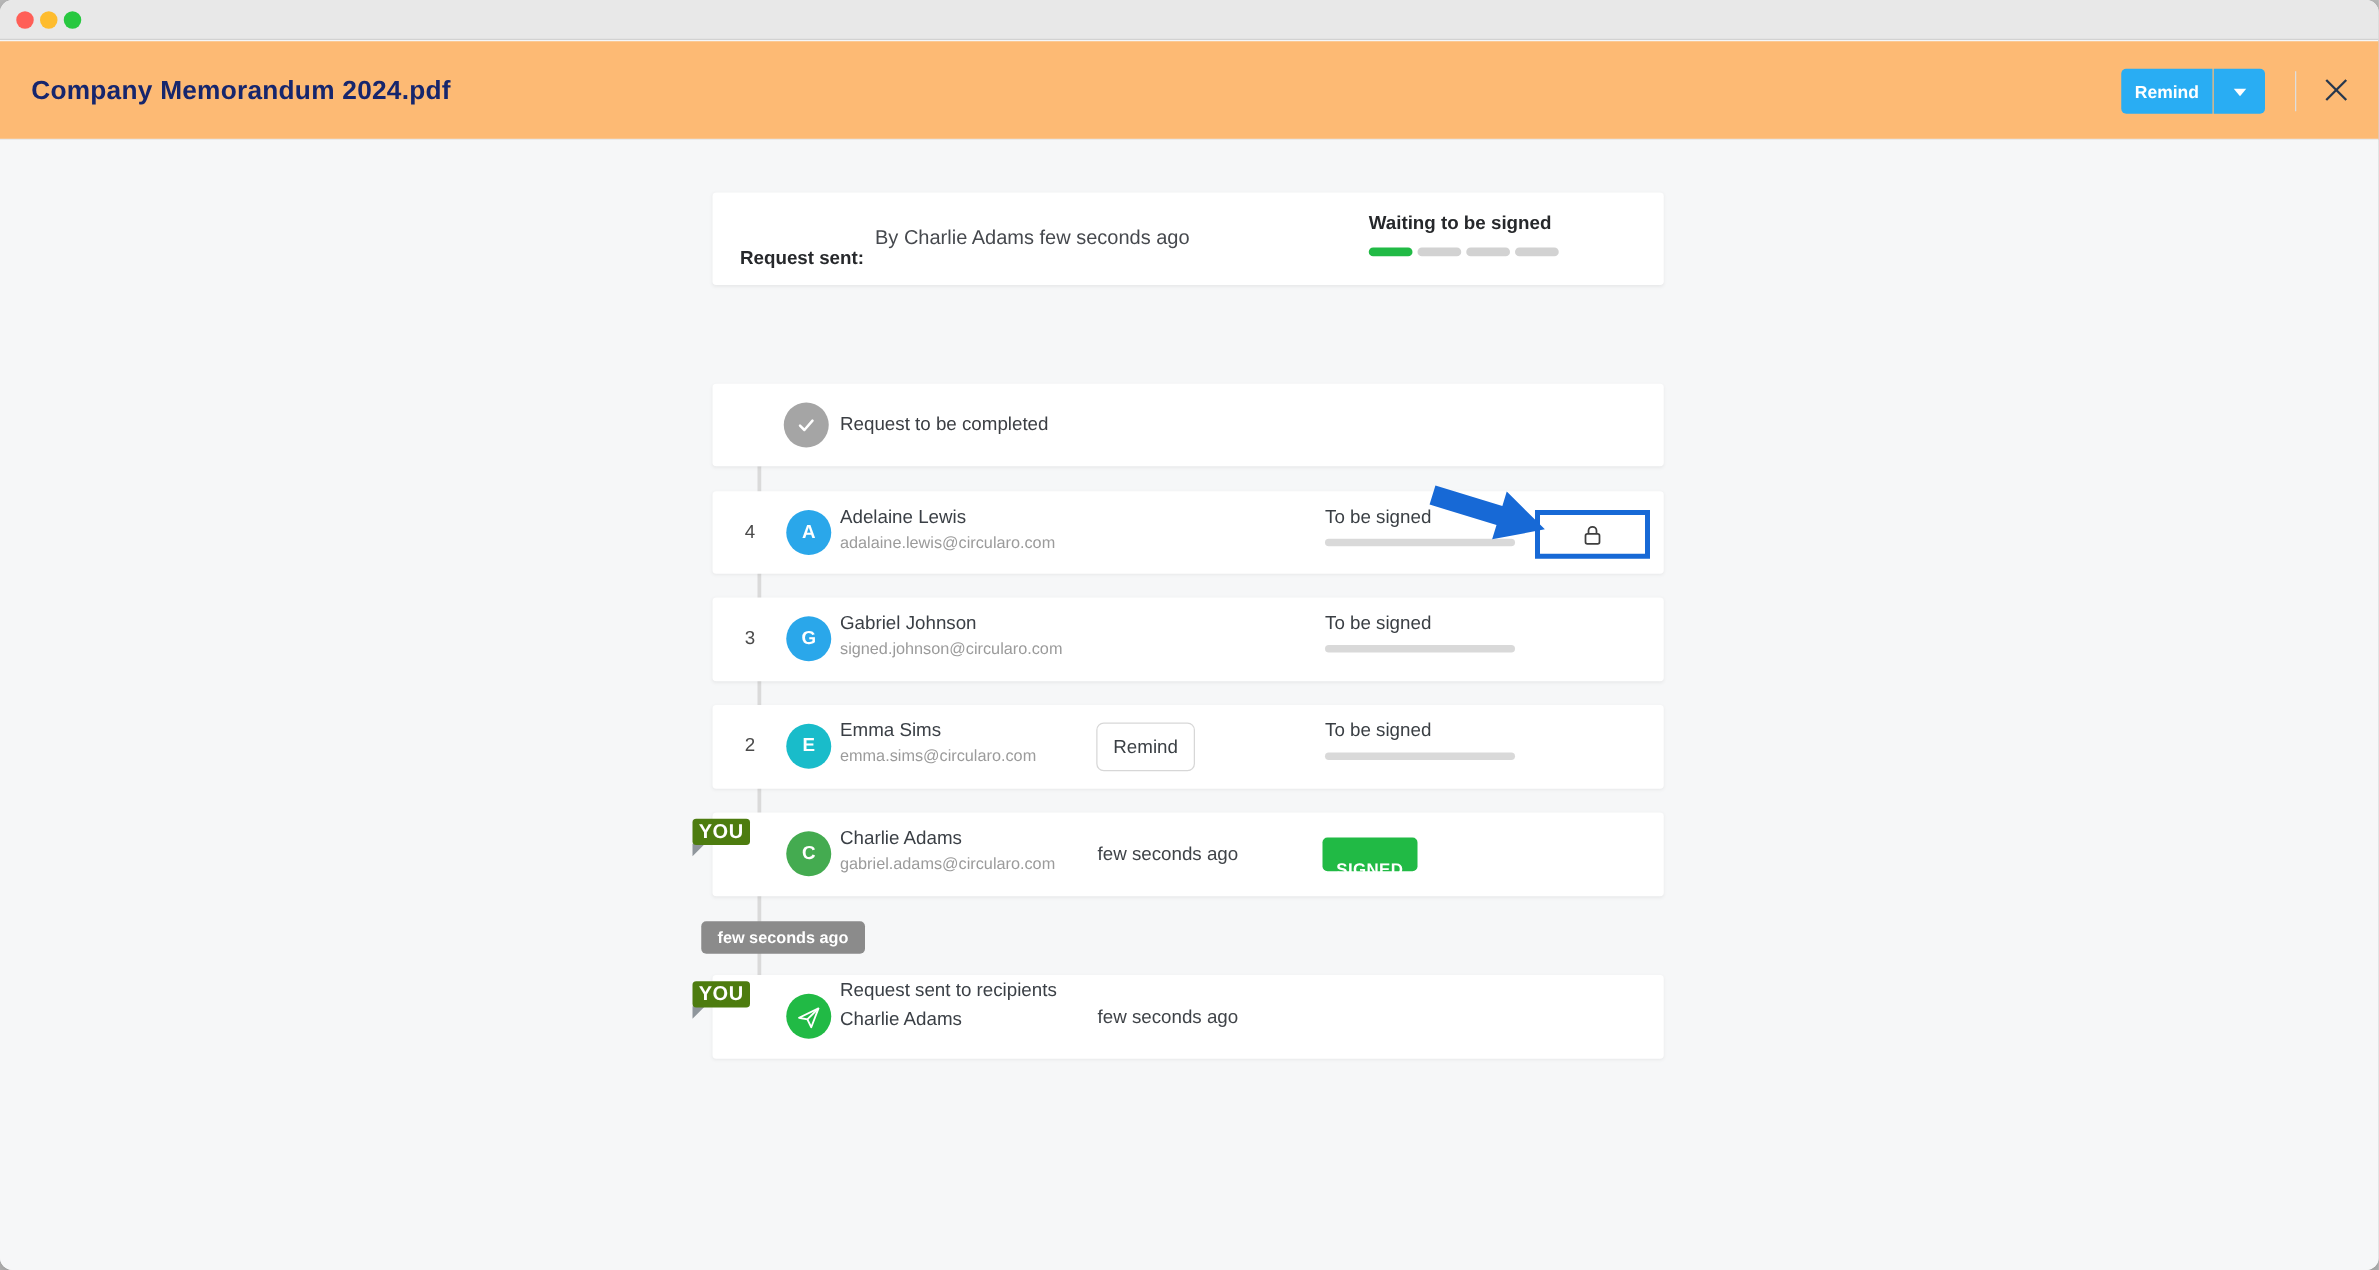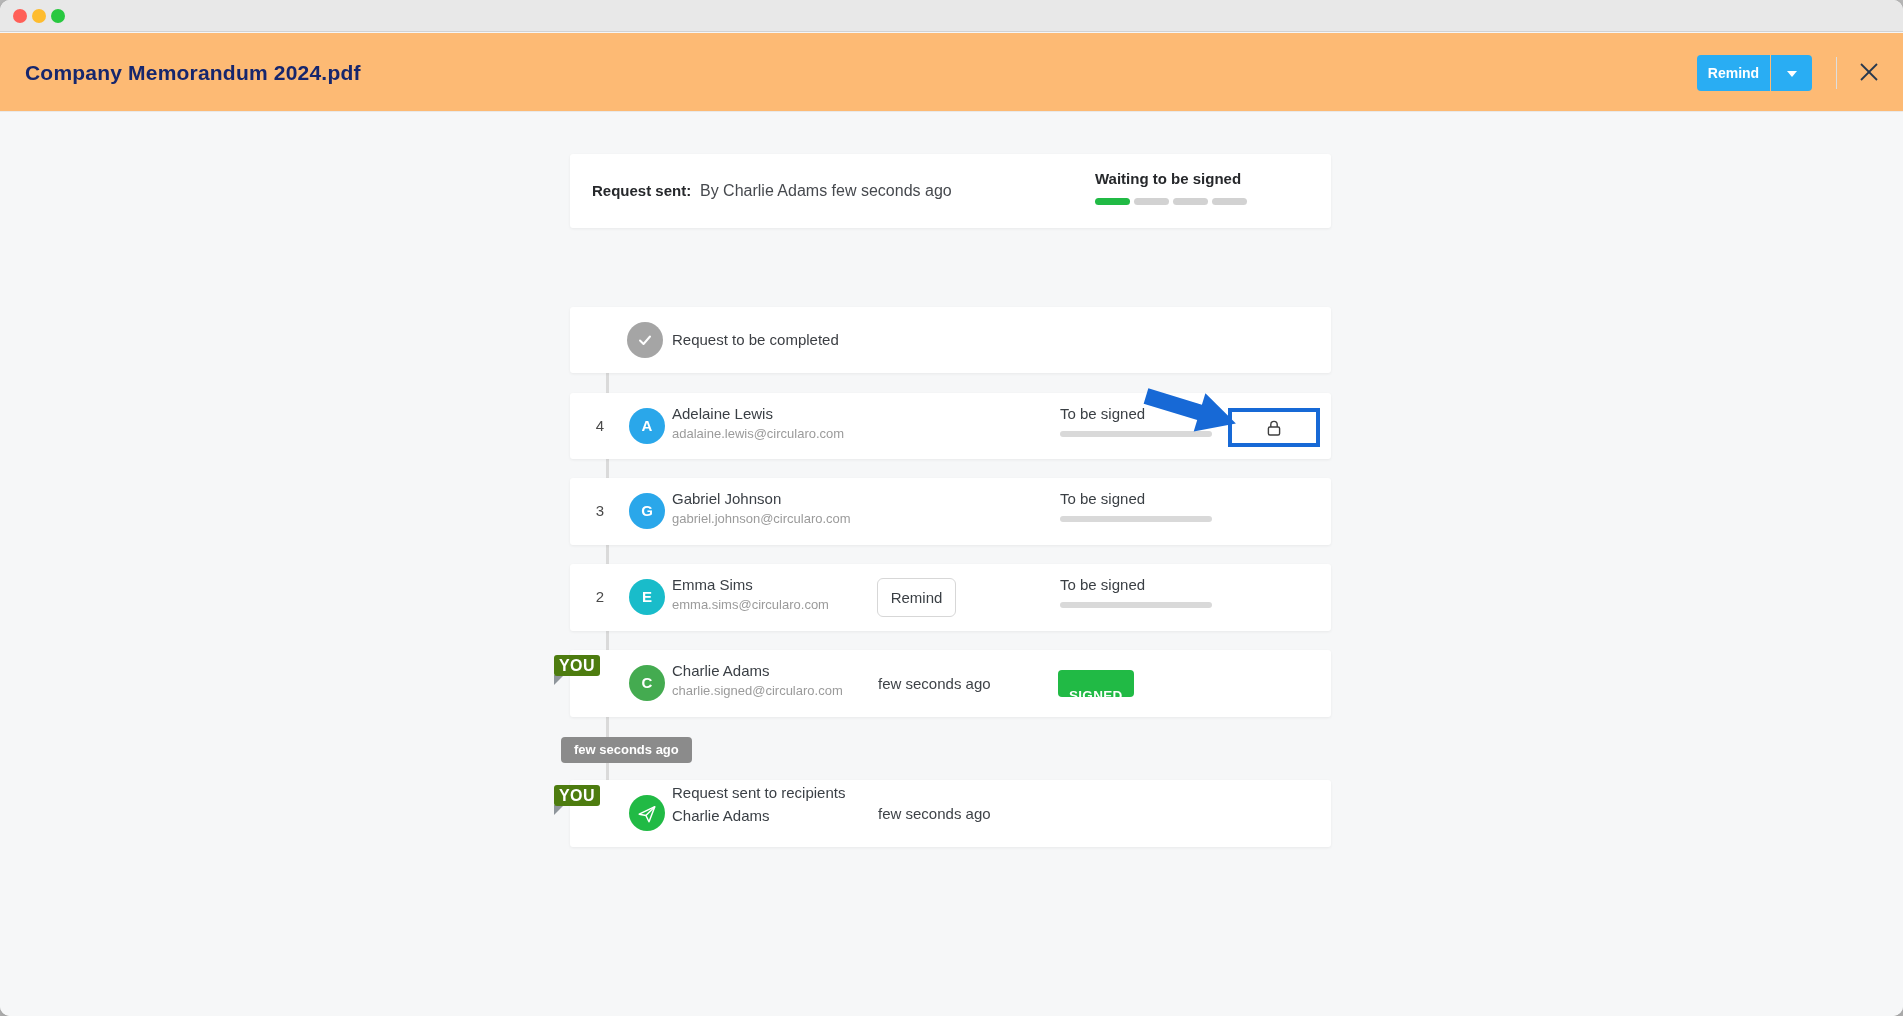--- a/index.html
+++ b/index.html
@@ -21,21 +21,21 @@
   .caret-tri { display:inline-block; width:0; height:0; border-left:5.5px solid transparent; border-right:5.5px solid transparent; border-top:6px solid #ffffff; vertical-align:middle; }
   .tb-divider { position:absolute; left:1836px; top:24px; width:1px; height:32px; background:#dedede; }
   .close-btn { position:absolute; left:1856px; top:27px; width:26px; height:26px; background:transparent; border:none; cursor:pointer; padding:0; }
 
   
   .content { position:absolute; left:0; top:112px; width:100%; height:904px; background:#f6f7f8; }
   .card { position:absolute; left:570px; width:761px; background:#ffffff; border-radius:3px; box-shadow:0 1px 3px rgba(0,0,0,.06); }
 
   
   .request-card { top:42px; height:74px; }
-  .req-label { position:absolute; left:22px; top:0; height:74px; line-height:74px; font-size:15px; font-weight:bold; color:#26282b; }
+  .req-label { position:absolute; left:22px; top:16px; height:74px; line-height:74px; font-size:15px; font-weight:bold; color:#26282b; }
   .req-detail { position:absolute; left:130px; top:0; height:74px; line-height:74px; font-size:16px; color:#46494e; }
   .req-status { position:absolute; left:525px; top:16px; font-size:15px; font-weight:600; color:#26282b; }
   .req-progress { position:absolute; left:525px; top:44px; display:flex; gap:4px; }
   .seg { width:35px; height:7px; border-radius:3.5px; background:#d2d2d2; }
   .seg.done { background:#21ba45; }
 
   
   .vline { position:absolute; left:606px; top:261px; width:3px; height:407px; background:#dadada; }
 
   
@@ -152,21 +152,21 @@
 
     <svg class="arrow-svg" width="110" height="60" viewBox="0 0 110 60">
       <polygon points="0,16 56,16 56,4 94,24 56,44 56,32 0,32" fill="#1769d6" transform="rotate(17 0 24)"></polygon>
     </svg>
 
     <div class="card row row3">
       <div class="num">3</div>
       <div class="avatar" style="background: rgb(42, 167, 234);">G</div>
       <div class="who">
         <div class="name">Gabriel Johnson</div>
-        <div class="email">gabriel.johnson@circularo.com</div>
+        <div class="email">signed.johnson@circularo.com</div>
       </div>
       <div class="status-col">
         <div class="status-text">To be signed</div>
         <div class="status-bar"></div>
       </div>
     </div>
 
     <div class="card row row2">
       <div class="num">2</div>
       <div class="avatar" style="background: rgb(25, 188, 202);">E</div>
@@ -180,21 +180,21 @@
         <div class="status-bar"></div>
       </div>
     </div>
 
     <div class="card row rowC">
       <div class="you-badge">YOU</div>
       <div class="you-tail"></div>
       <div class="avatar" style="background: rgb(68, 171, 80);">C</div>
       <div class="who">
         <div class="name">Charlie Adams</div>
-        <div class="email">charlie.signed@circularo.com</div>
+        <div class="email">gabriel.adams@circularo.com</div>
       </div>
       <div class="mid-time">few seconds ago</div>
       <div class="signed-badge">SIGNED</div>
     </div>
 
     <div class="time-badge">few seconds ago</div>
 
     <div class="card row rowS">
       <div class="you-badge">YOU</div>
       <div class="you-tail"></div>

